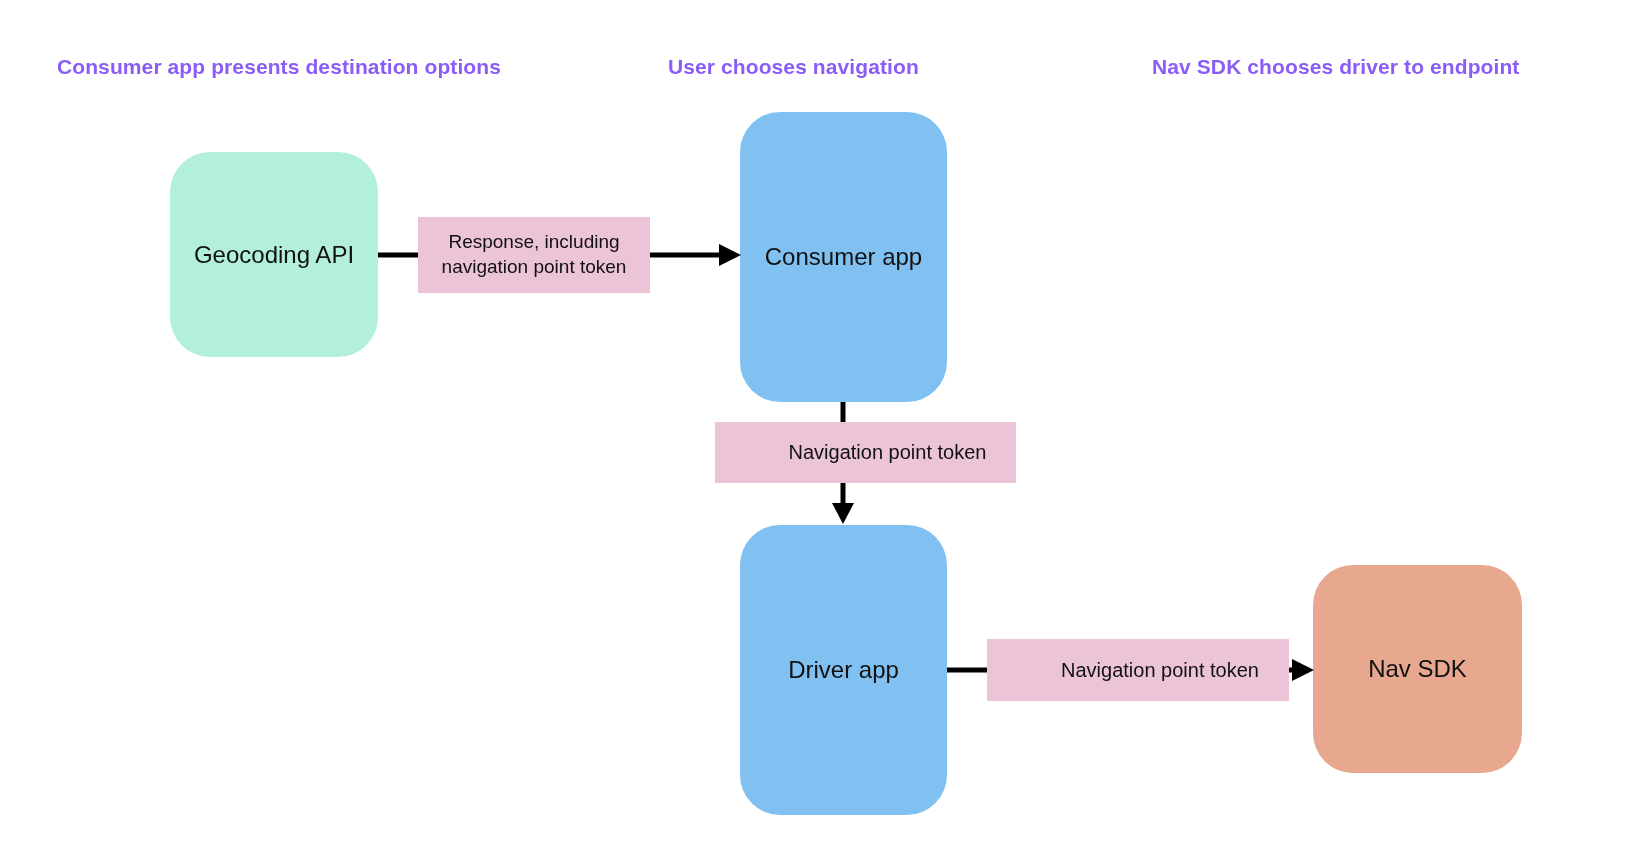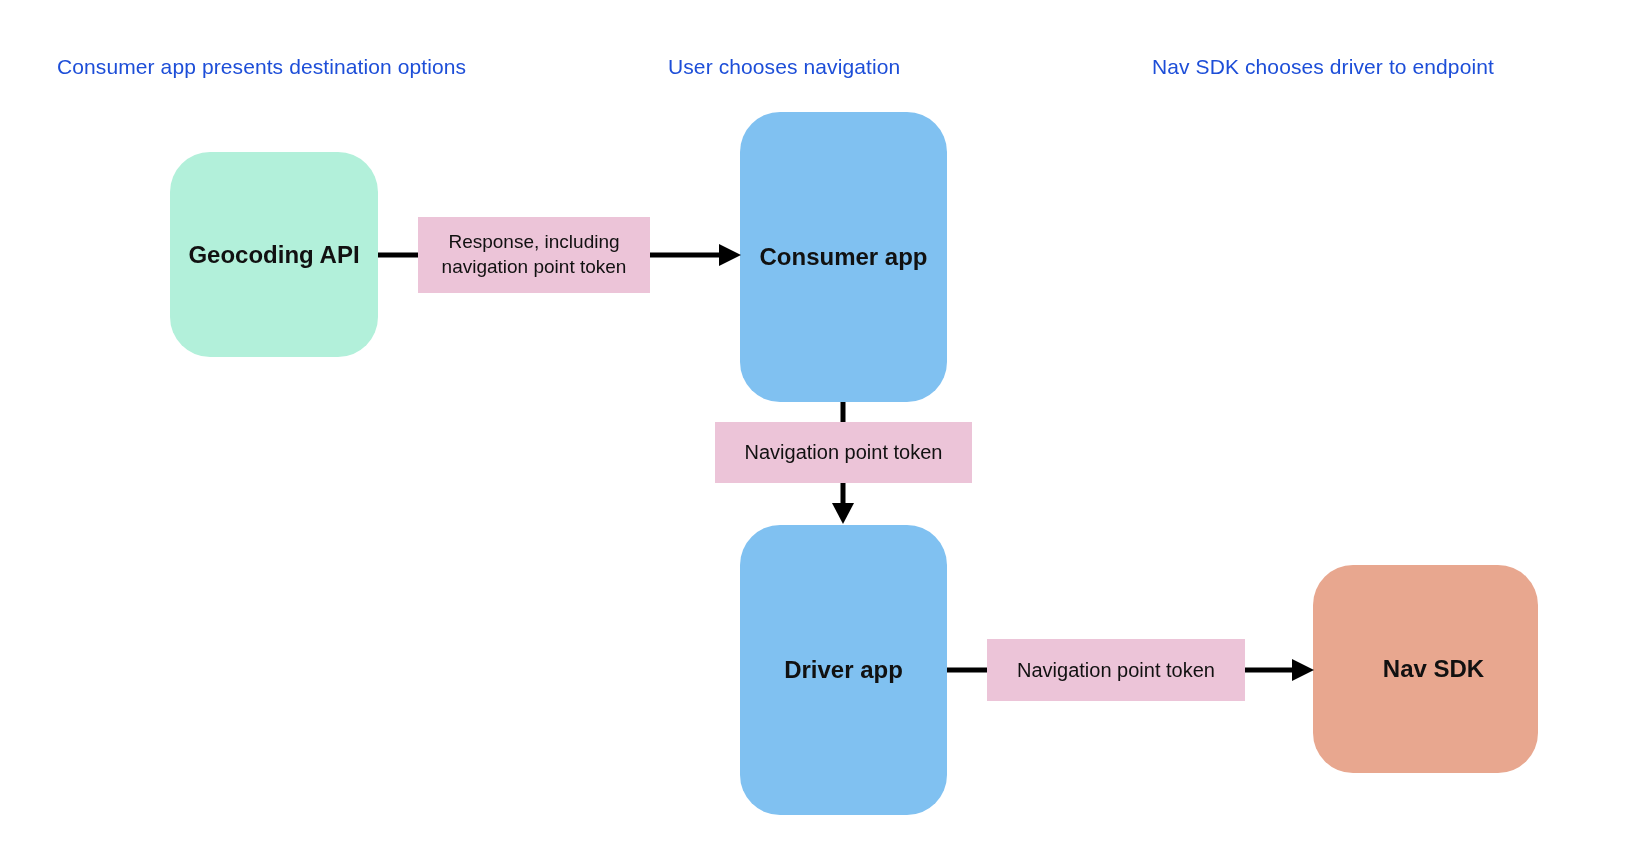--- a/index.html
+++ b/index.html
@@ -12,51 +12,52 @@
     position: relative;
     width: 1646px;
     height: 868px;
     background: #ffffff;
     overflow: hidden;
   }
   .stage-header {
     position: absolute;
     top: 55px;
     font-size: 21px;
-    font-weight: 400;
-    color: #1d4ed8;
+    font-weight: 700;
+    color: #8b5cf6;
     letter-spacing: 0.1px;
     white-space: nowrap;
   }
   .node {
     position: absolute;
     border-radius: 40px;
     display: flex;
     align-items: center;
     justify-content: center;
     text-align: center;
   }
   .node .node-label {
     font-size: 24px;
-    font-weight: 700;
+    font-weight: 400;
     color: #111111;
   }
   .node-geocoding { left: 170px; top: 152px; width: 208px; height: 205px; background: #b2f0da; }
   .node-consumer  { left: 740px; top: 112px; width: 207px; height: 290px; background: #80c1f1; }
   .node-driver    { left: 740px; top: 525px; width: 207px; height: 290px; background: #80c1f1; }
-  .node-navsdk    { left: 1313px; top: 565px; width: 209px; height: 208px; background: #e8a78f; padding-left: 16px; }
+  .node-navsdk    { left: 1313px; top: 565px; width: 209px; height: 208px; background: #e8a78f; }
   .edge-label {
     position: absolute;
     background: #ecc4d8;
     display: flex;
     align-items: center;
     justify-content: center;
     text-align: center;
     color: #111111;
     z-index: 3;
+    padding-left: 44px;
   }
   .edge-label-1 { left: 418px; top: 217px; width: 232px; height: 76px; font-size: 19px; line-height: 1.3; padding: 16px 6px; box-sizing: border-box; }
   .edge-label-2 { left: 715px; top: 422px; width: 257px; height: 61px; font-size: 20px; }
   .edge-label-3 { left: 987px; top: 639px; width: 258px; height: 62px; font-size: 20px; }
   .arrow-layer {
     position: absolute;
     left: 0; top: 0;
     width: 1646px;
     height: 868px;
     z-index: 2;

